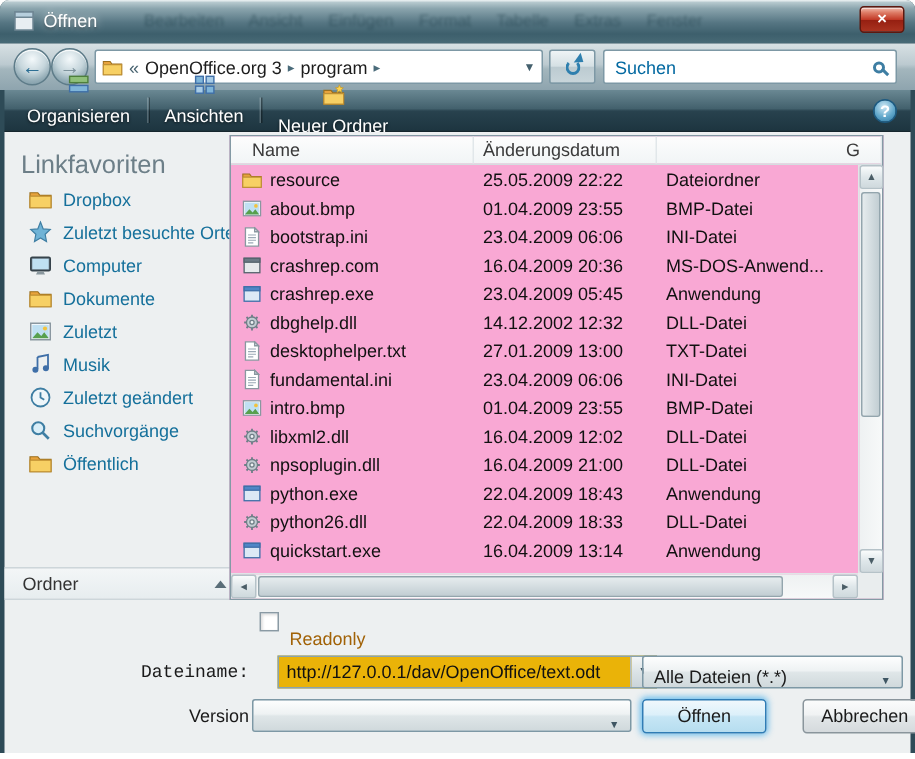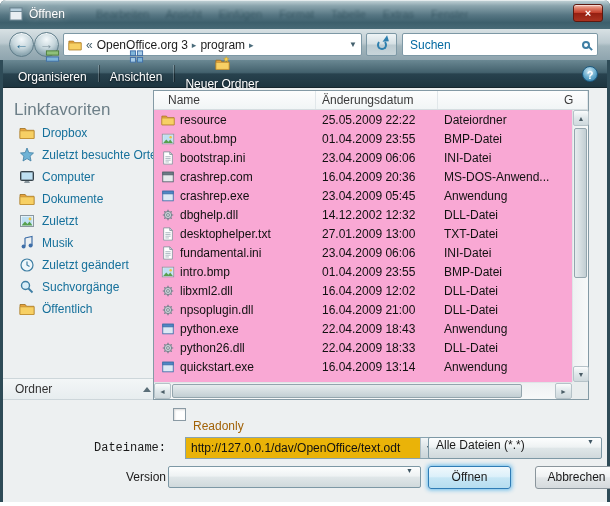--- a/index.html
+++ b/index.html
@@ -96,21 +96,21 @@
   
   .cb{position:absolute;left:170px;top:320px;width:13px;height:13px;background:#fff;border:1px solid #8a9aa4;
       box-shadow:inset 1px 1px 2px rgba(0,0,0,.15);cursor:pointer;}
   .rlabel{position:absolute;left:190px;top:331px;color:#a16207;cursor:pointer;}
   .flabel{position:absolute;width:105px;text-align:right;color:#1a1a1a;}
   .l-fname{left:58px;top:353px;font-family:Liberation Mono, monospace;} .l-ver{left:58px;top:382px;}
   .combo{position:absolute;left:182px;top:349px;width:253px;height:22px;background:#eab308;border:1px solid #88a3b0;display:flex;}
   .cinput{flex:1;border:none;outline:none;font:12px "Liberation Sans",sans-serif;padding:0 5px;color:#111;background:transparent;}
   .cdrop{width:17px;border-left:1px solid #aebec6;background:linear-gradient(180deg,#f3f6f7,#dbe3e6 50%,#cbd5d9);
          color:#3f5663;font-size:7px;text-align:center;line-height:20px;cursor:pointer;}
-  .sel{position:absolute;height:22px;border:1px solid #7d98a5;border-radius:2px;display:flex;align-items:flex-start;
+  .sel{position:absolute;height:22px;border:1px solid #7d98a5;border-radius:2px;display:flex;align-items:flex-end;
        padding:0 7px;color:#1a1a1a;cursor:pointer;
        background:linear-gradient(180deg,#fdfefe 0%,#eef2f3 45%,#dfe6e8 52%,#d0d9dc 100%);}
   .s-type{left:425px;top:349px;width:174px;}
   .s-ver{left:165px;top:378px;width:253px;}
   .selarrow{margin-left:auto;font-size:7px;color:#3f5663;}
   .btn{position:absolute;top:378px;width:83px;height:23px;border-radius:3px;text-align:center;line-height:21px;
        color:#1a1a1a;cursor:pointer;border:1px solid #8a959c;
        background:linear-gradient(180deg,#fbfcfc 0%,#f0f2f3 45%,#e2e6e8 52%,#d5dadd 100%);}
   .b-open{left:425px;border:1px solid #2f7cb5;box-shadow:0 0 4px 1px rgba(70,175,235,.8);
        background:linear-gradient(180deg,#f0f8fc 0%,#dcf0fa 45%,#c6e6f5 52%,#b6ddef 100%);}

